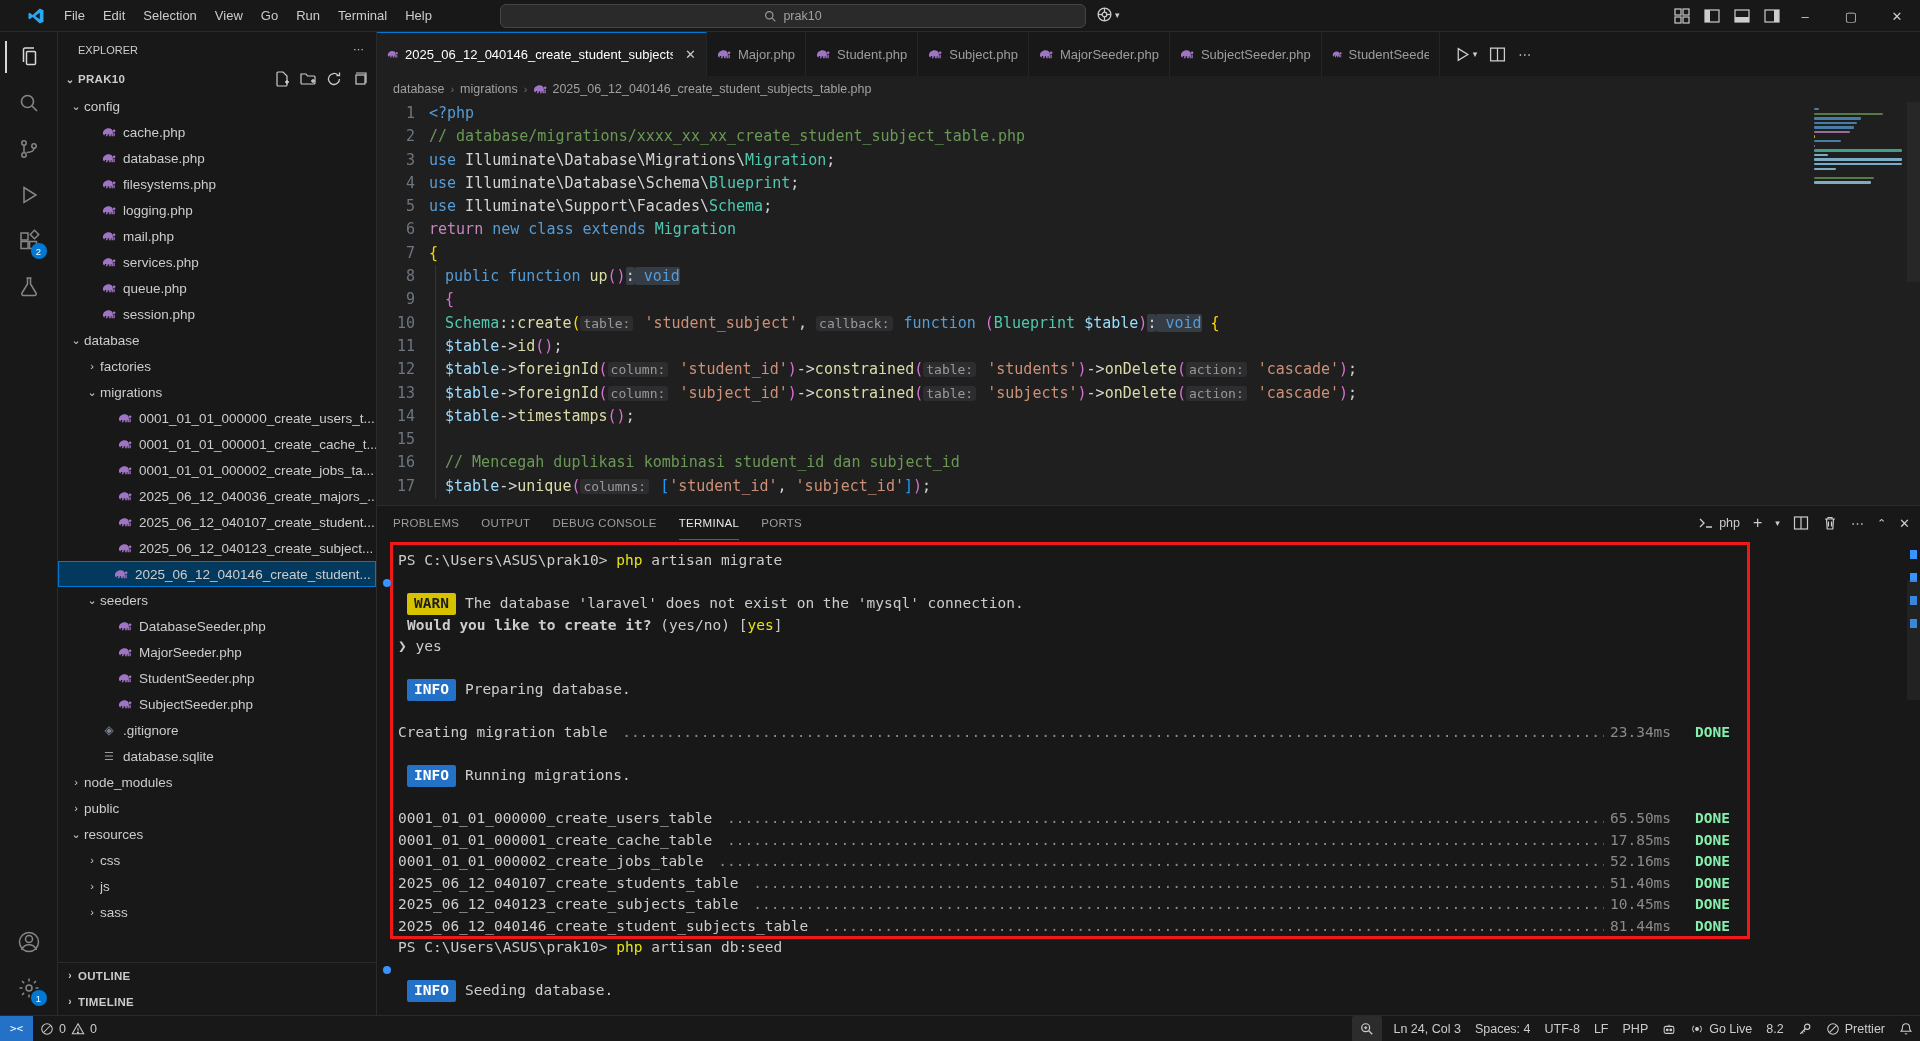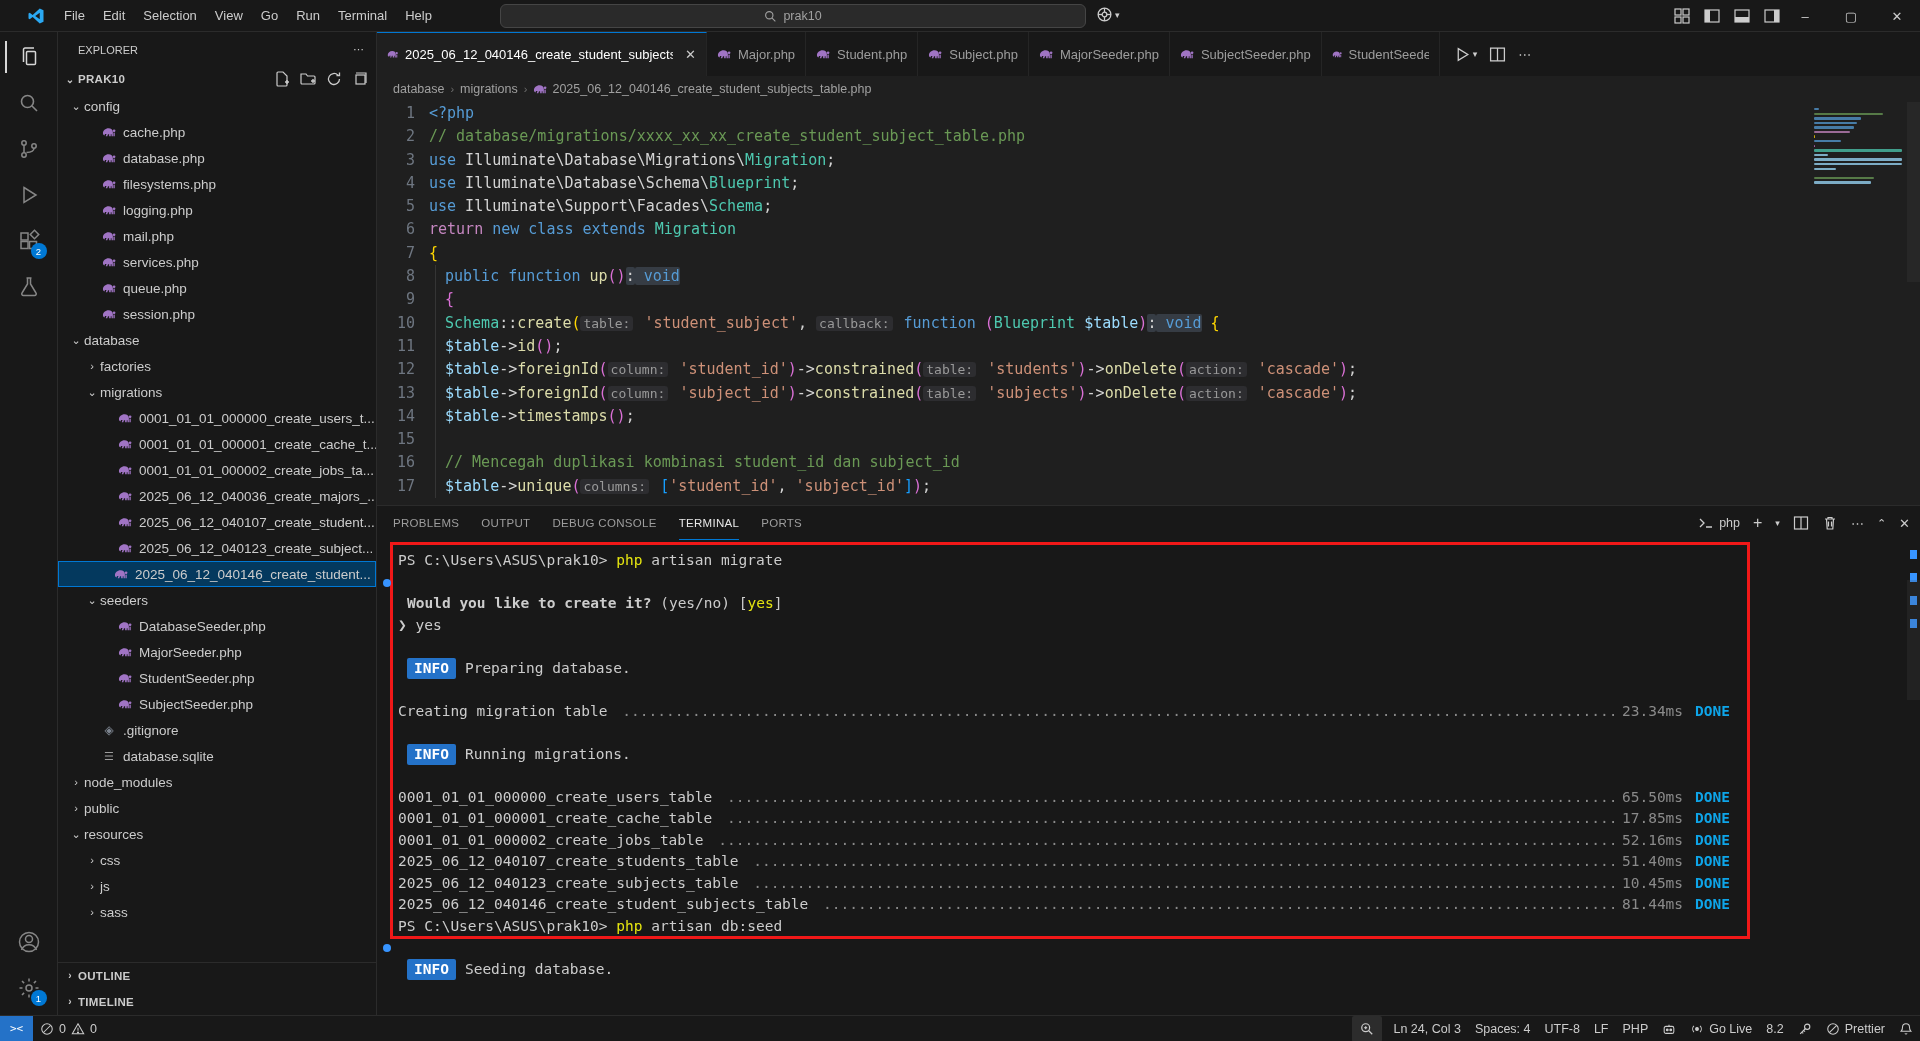--- a/index.html
+++ b/index.html
@@ -93,21 +93,21 @@
     display:flex; align-items:center; border-bottom:1px solid transparent; }
   .panel-tab.active { color:#e7e7e7; border-bottom:1px solid #0078d4; }
   .panel-toolbar { margin-left:auto; display:flex; align-items:center; gap:13px; color:#cccccc; }
   .panel-toolbar svg { width:16px; height:16px; }
   .shell-label { display:flex; align-items:center; gap:5px; font-size:12.5px; }
   .term { flex:1; position:relative; font-family:"DejaVu Sans Mono", monospace; font-size:14.5px; color:#cccccc; padding:4px 0 0 0; }
   .term-line { height:21.5px; line-height:21.5px; white-space:pre; padding-left:21px; position:relative; display:flex; align-items:center; }
   .term-line .flexname { flex:none; }
   .term-line .leader { flex:1; overflow:hidden; color:#8a8a8a; margin:0 6px; white-space:nowrap; }
   .term-line .time { color:#8a8a8a; flex:none; }
-  .term-line .done { color:#0ea5e9; font-weight:bold; flex:none; margin-left:12px; }
+  .term-line .done { color:#86efac; font-weight:bold; flex:none; margin-left:24px; }
   .badge { display:inline-block; padding:0 7px; border-radius:2px; margin-right:9px; font-weight:bold; }
   .badge.warn { background:#d7c200; color:#1e1e1e; }
   .badge.info { background:#2472c8; color:#ffffff; }
   .cmd-hl { color:#e5e510; }
   .ansbold { font-weight:bold; }
   .yes-hl { color:#e5e510; }
   .blue-dot { position:absolute; left:6px; top:7px; width:8px; height:8px; border-radius:50%; background:#3794ff; }
   .redbox { position:absolute; left:13px; top:2px; width:1360px; height:397px; border:3px solid #f01818; pointer-events:none; }
   .overview-marks { position:absolute; right:3px; top:10px; width:7px; }
   .overview-marks div { height:9px; margin-bottom:14px; background:#3794ff; }
@@ -769,20 +769,21 @@
           <span>⋯</span>
           <span style="font-size:11px">⌃</span>
           <span>✕</span>
         </div>
       </div>
       <div class="term">
         <div class="redbox"></div>
         <div id="term-lines" style="position:relative;padding-top:6px">
             <div class="term-line mono"><span>PS C:\Users\ASUS\prak10&gt; </span><span class="cmd-hl">php</span><span> artisan migrate</span></div>
             <div class="term-line mono"><span class="blue-dot"></span></div>
+            <div class="term-line mono" style="padding-left: 30px;"><span class="badge warn">WARN</span><span>The database 'laravel' does not exist on the 'mysql' connection.</span></div>
             <div class="term-line mono" style="padding-left: 30px;"><span class="ansbold">Would you like to create it?</span><span> (yes/no) [</span><span class="yes-hl">yes</span><span>]</span></div>
             <div class="term-line mono"><span class="ansbold">❯ </span><span>yes</span></div>
             <div class="term-line mono"></div>
             <div class="term-line mono" style="padding-left: 30px;"><span class="badge info">INFO</span><span>Preparing database.</span></div>
             <div class="term-line mono"></div>
             <div class="term-line mono" style="padding-right: 190px;"><span class="flexname">Creating migration table </span><span class="leader">................................................................................................................................................................................................................................................................................................................................................................................................................</span><span class="time">23.34ms</span><span class="done">DONE</span></div>
             <div class="term-line mono"></div>
             <div class="term-line mono" style="padding-left: 30px;"><span class="badge info">INFO</span><span>Running migrations.</span></div>
             <div class="term-line mono"></div>
             <div class="term-line mono" style="padding-right: 190px;"><span class="flexname">0001_01_01_000000_create_users_table </span><span class="leader">................................................................................................................................................................................................................................................................................................................................................................................................................</span><span class="time">65.50ms</span><span class="done">DONE</span></div>

